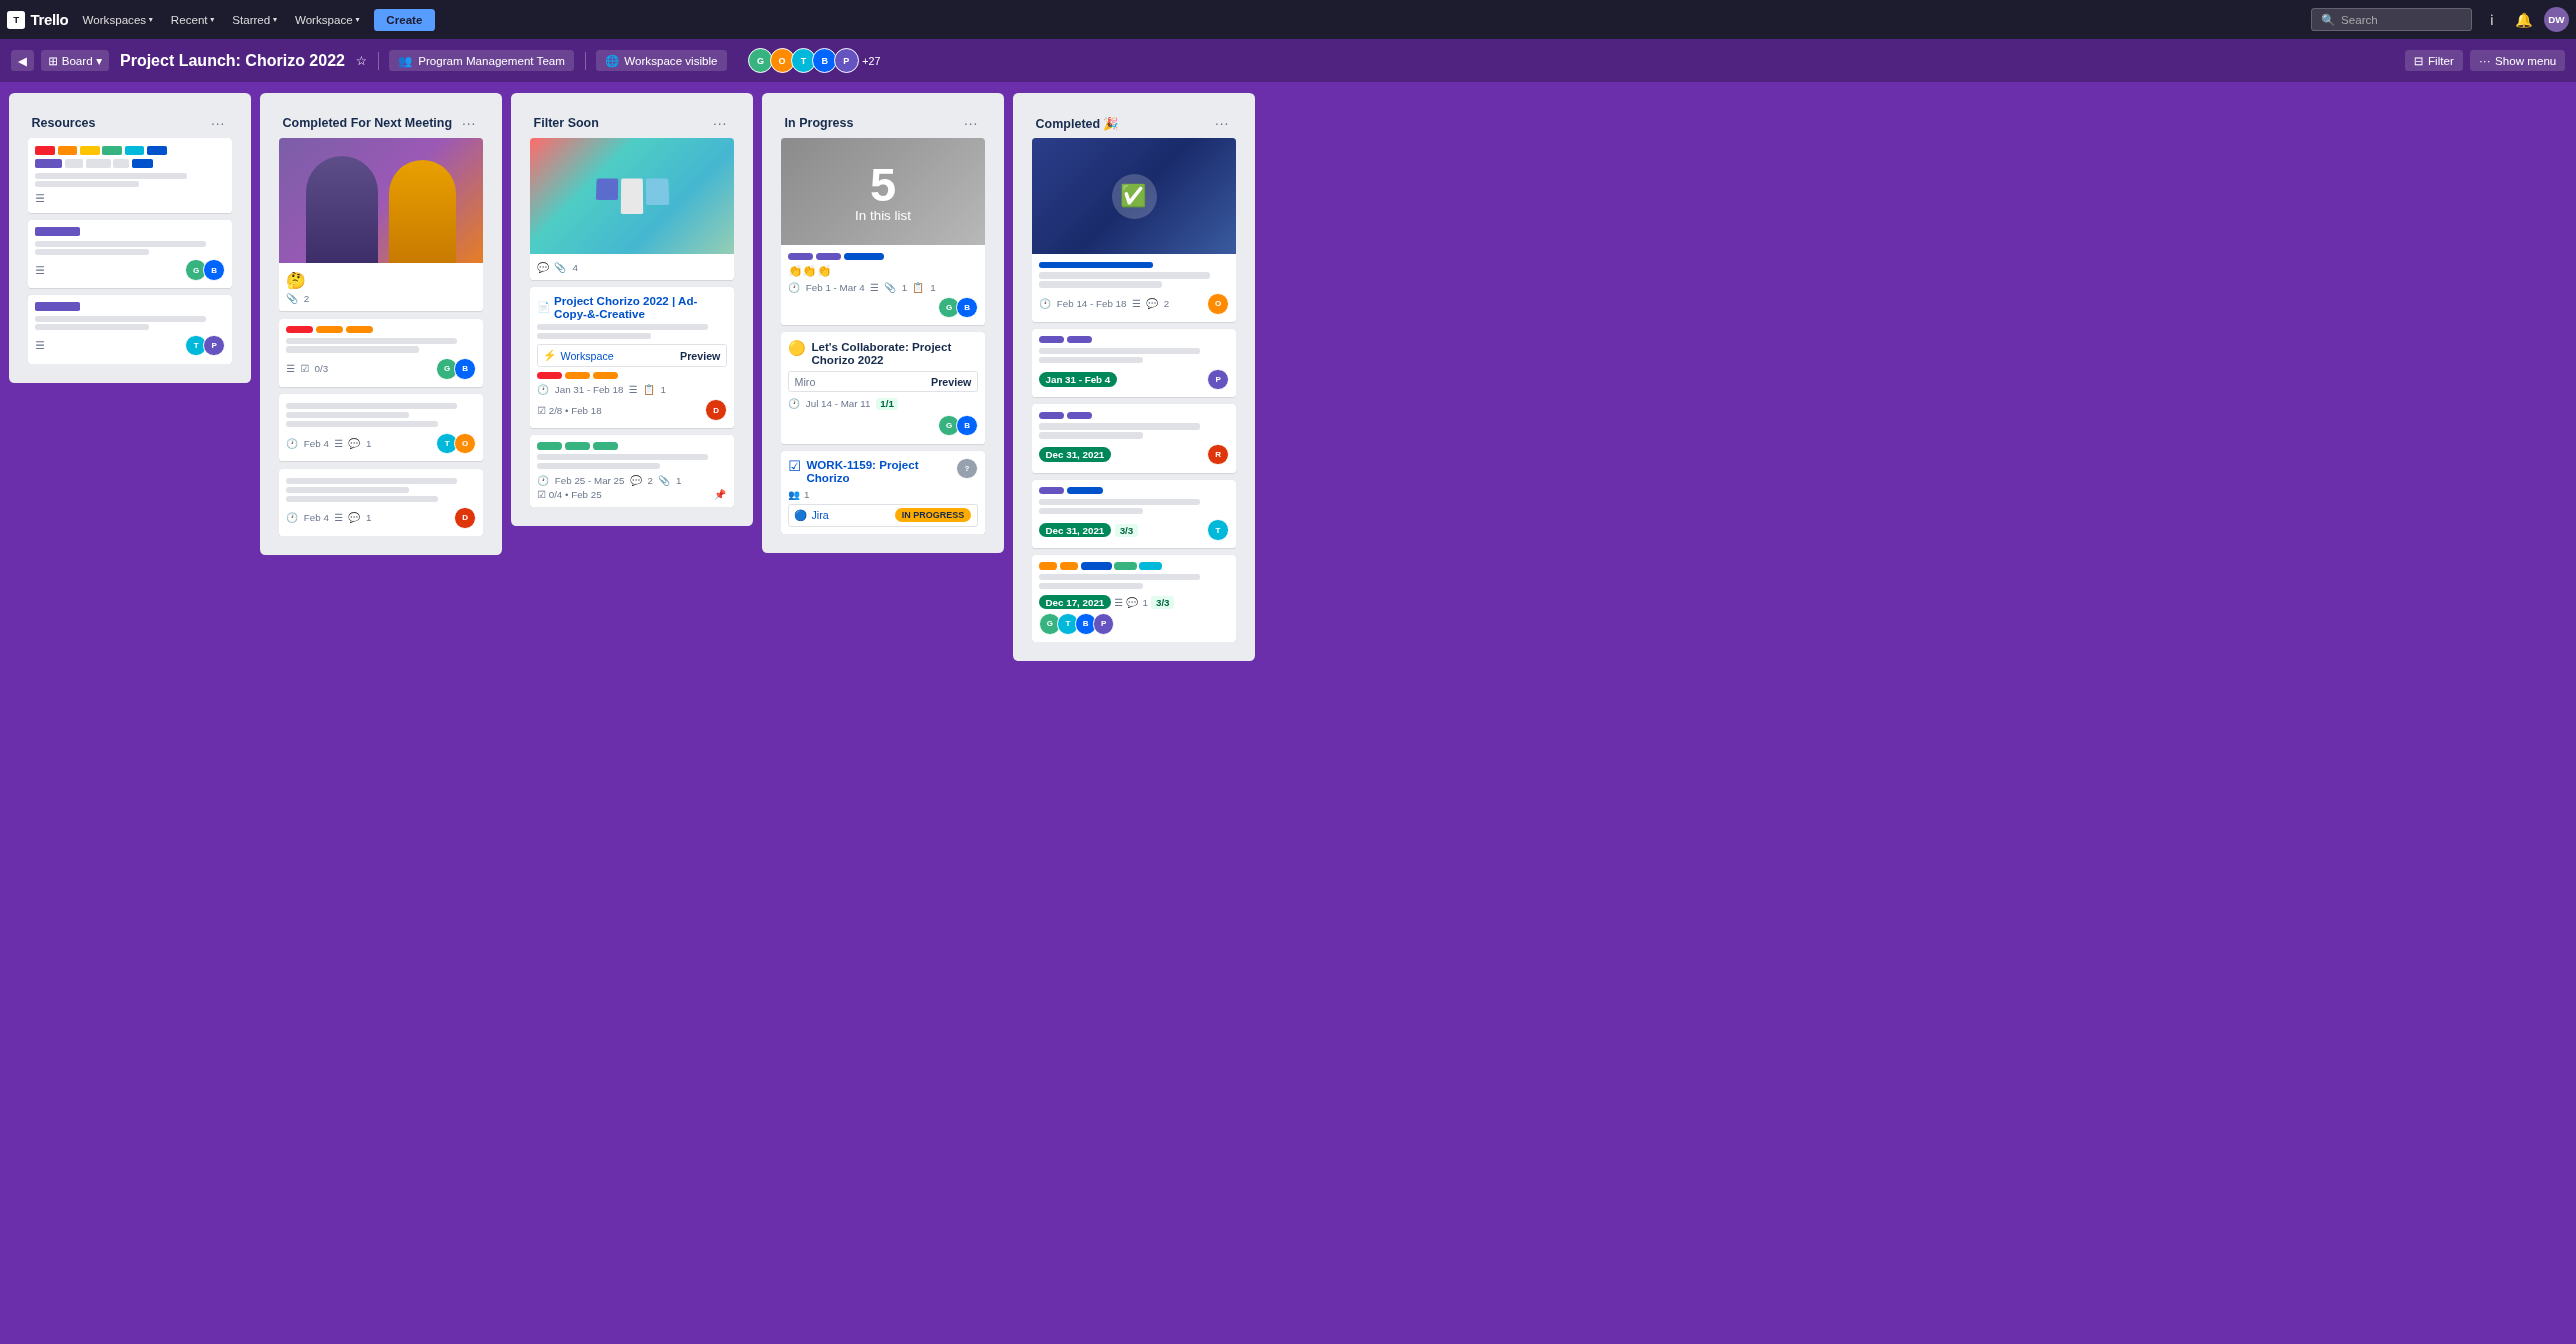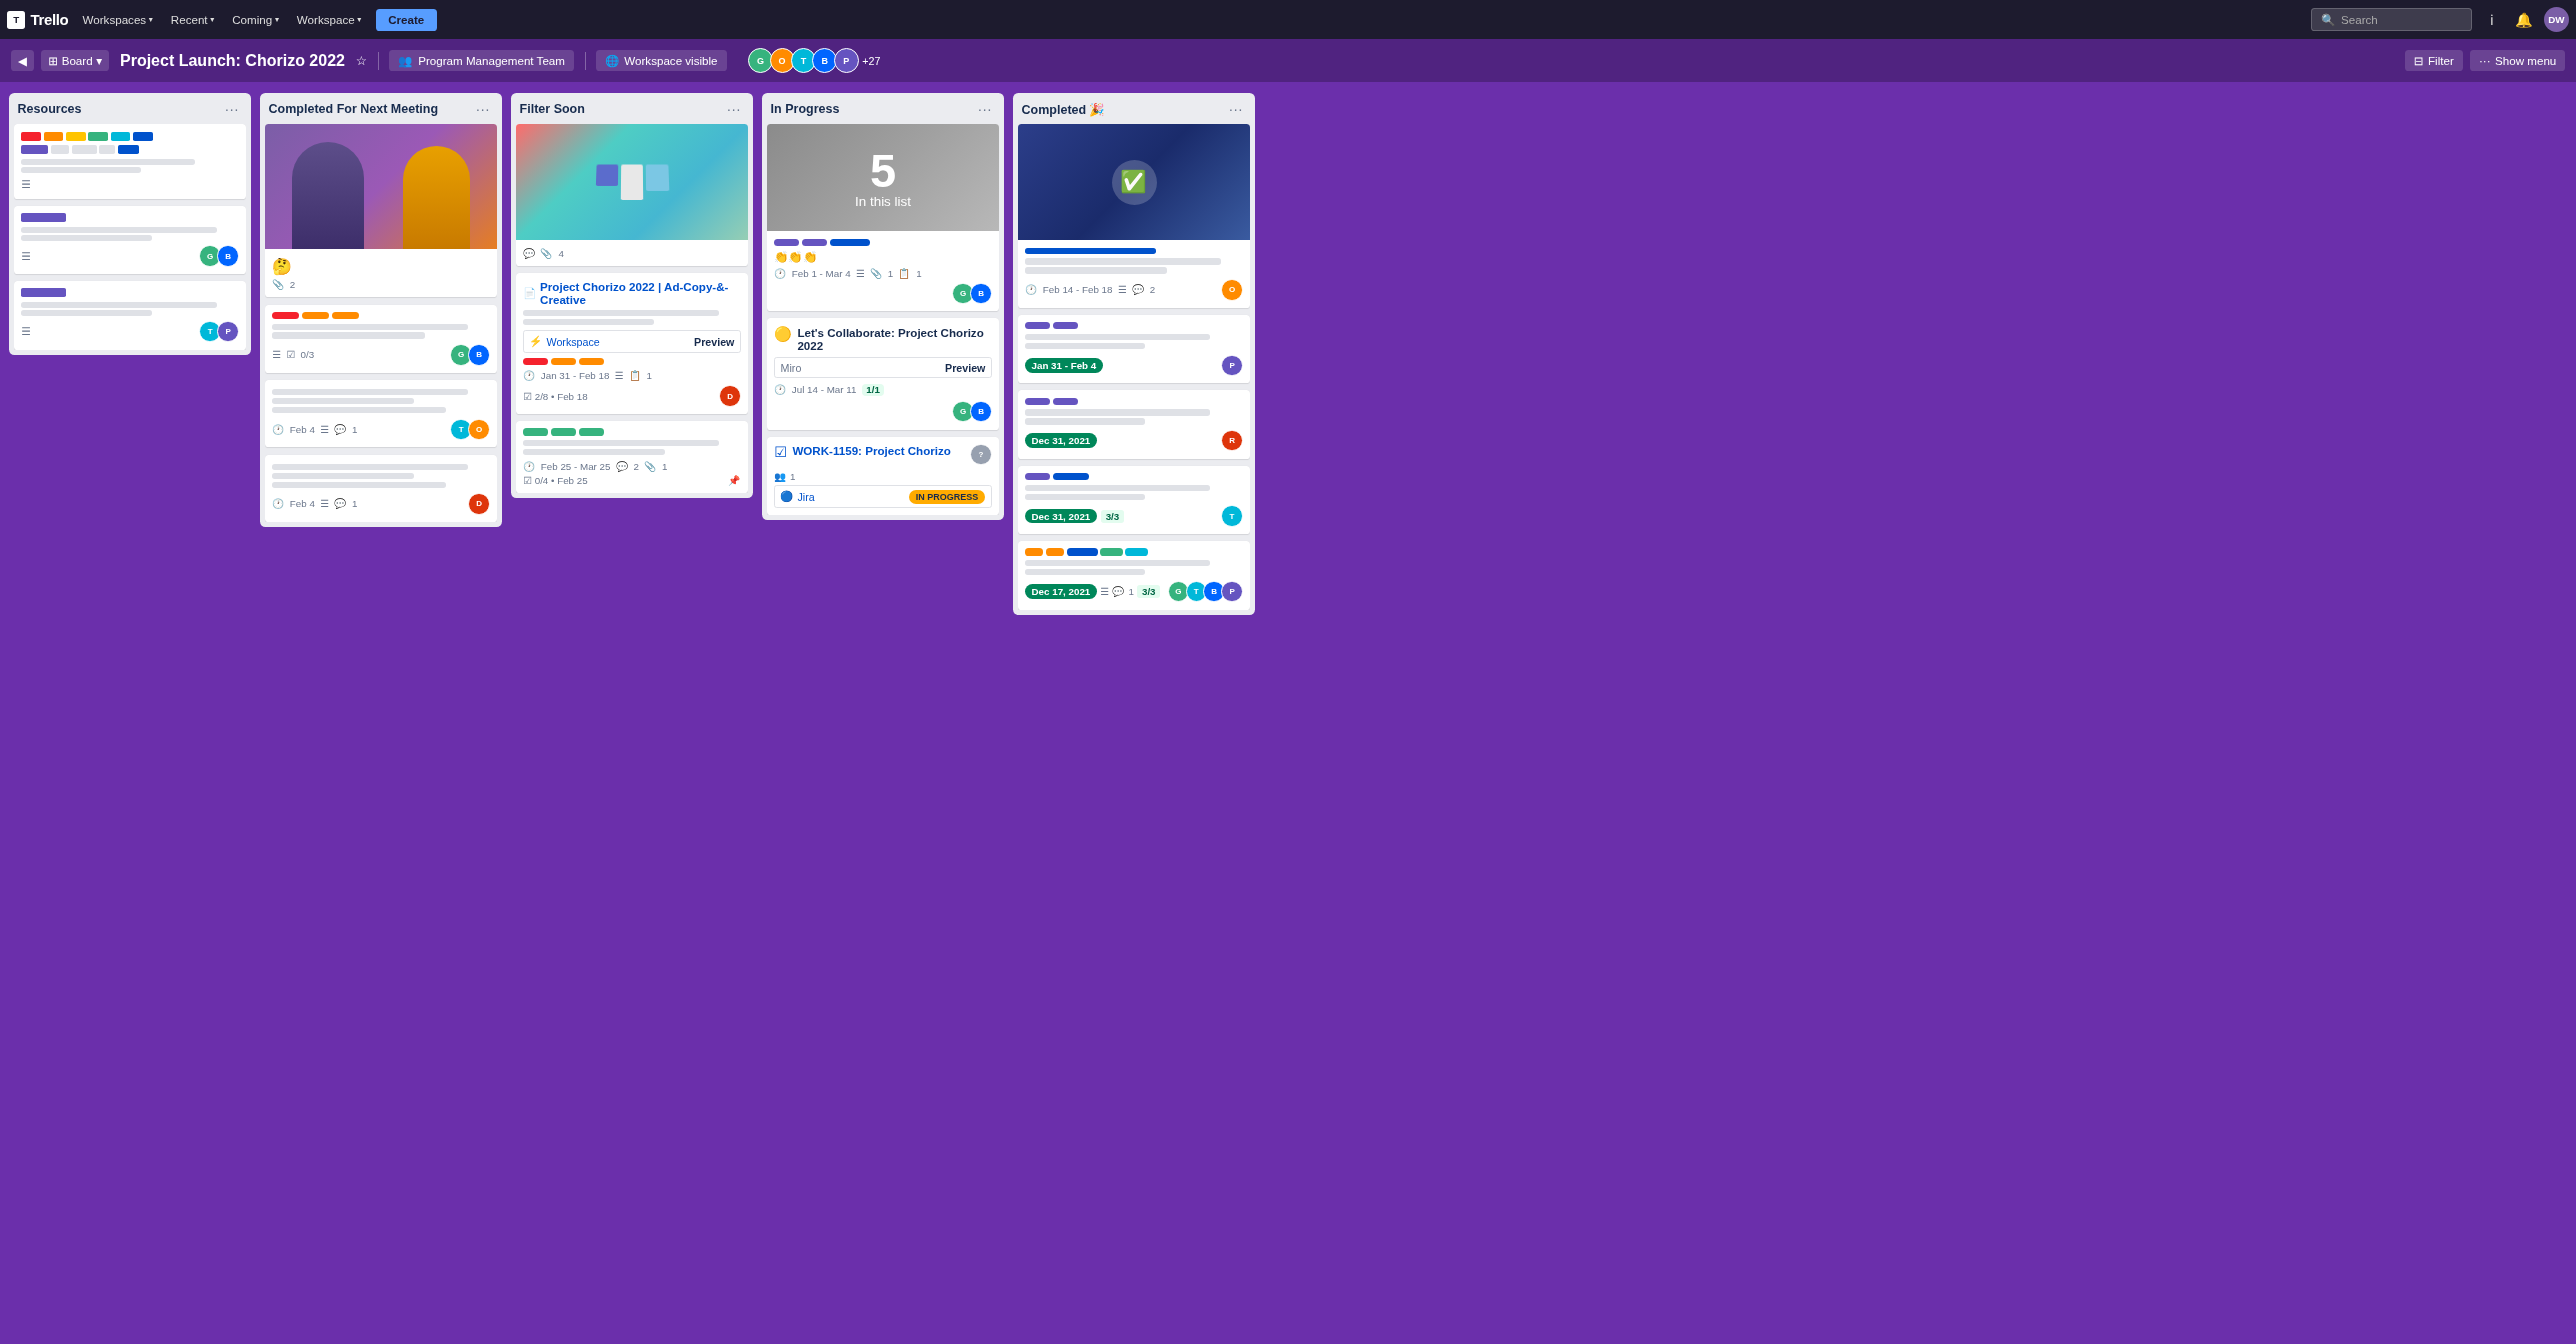--- a/index.html
+++ b/index.html
@@ -107,21 +107,21 @@
 
     
     .list {
       background: #EBECF0;
       border-radius: 5.4px;
       width: 242px;
       min-width: 242px;
       max-height: calc(100vh - 98px);
       display: flex;
       flex-direction: column;
-      padding: 5px;
+      padding: 19px;
     }
     .list-header {
       display: flex; align-items: center; justify-content: space-between;
       padding: 1.8px 3.6px 5.4px 3.6px;
     }
     .list-title { font-size: 12.5px; font-weight: 600; color: #172B4D; }
     .list-menu-btn { background: transparent; border: none; cursor: pointer; font-size: 14.3px; color: #6B778C; padding: 1.8px 3.6px; border-radius: 2.7px; }
     .list-cards { display: flex; flex-direction: column; gap: 7.2px; overflow-y: auto; }
 
     
@@ -173,21 +173,21 @@
   </div>
   <button class="nav-btn">
     <span>Workspaces</span>
     <span class="nav-chevron">▾</span>
   </button>
   <button class="nav-btn">
     <span>Recent</span>
     <span class="nav-chevron">▾</span>
   </button>
   <button class="nav-btn">
-    <span>Coming</span>
+    <span>Starred</span>
     <span class="nav-chevron">▾</span>
   </button>
   <button class="nav-btn">
     <span>Workspace</span>
     <span class="nav-chevron">▾</span>
   </button>
   <button class="create-btn">Create</button>
   <div class="nav-right">
     <div class="search-bar">
       <span>🔍</span>

